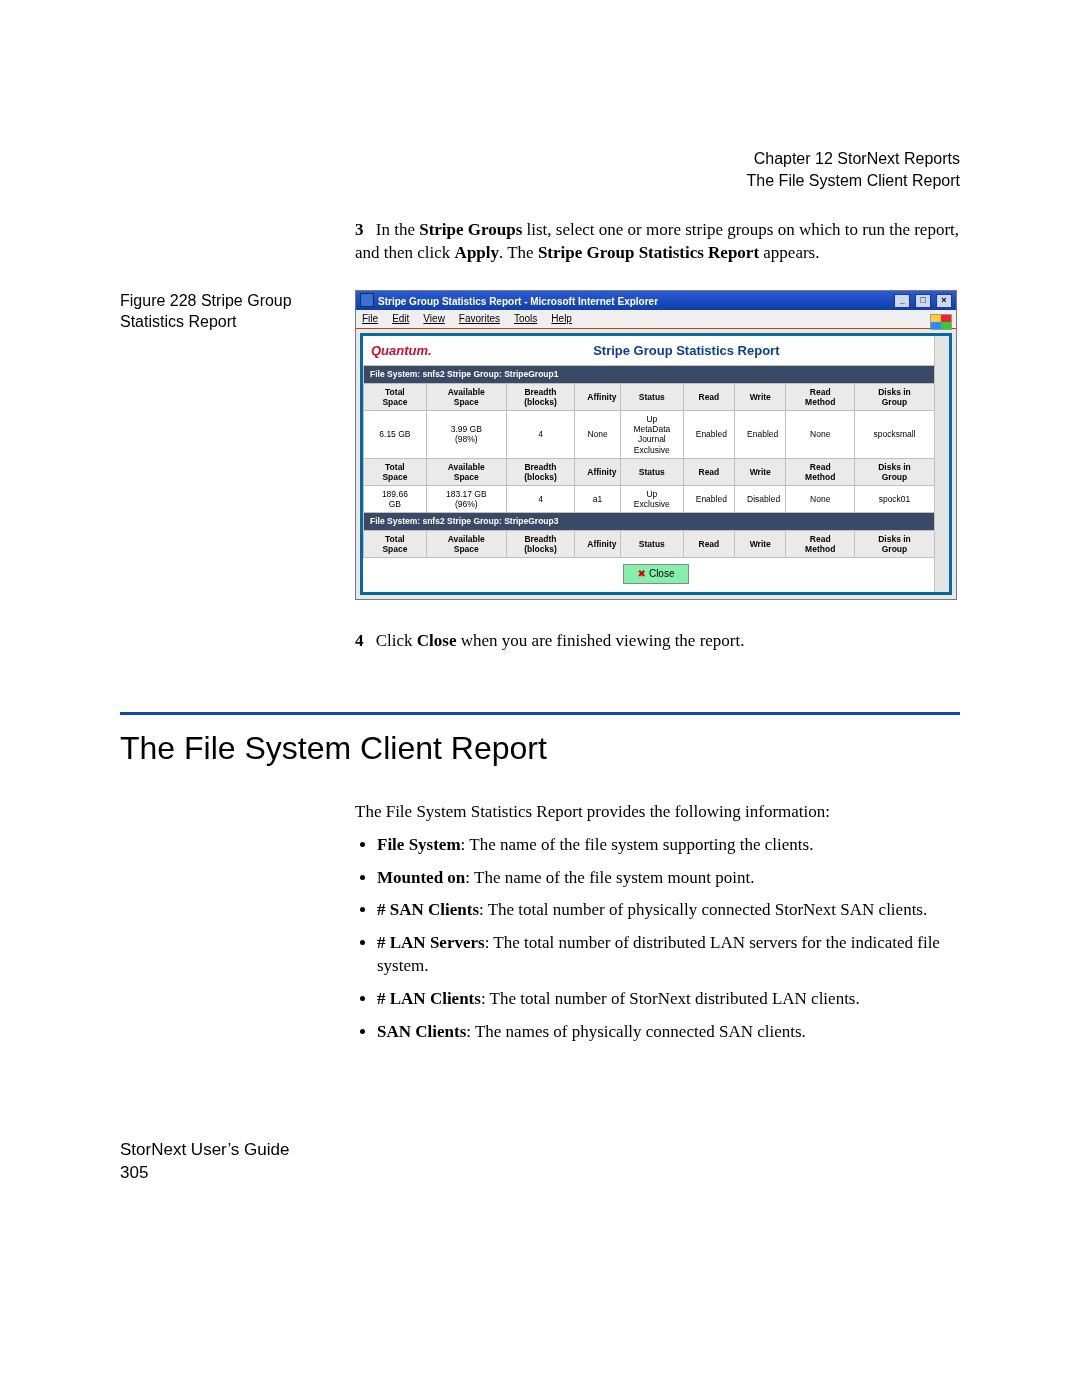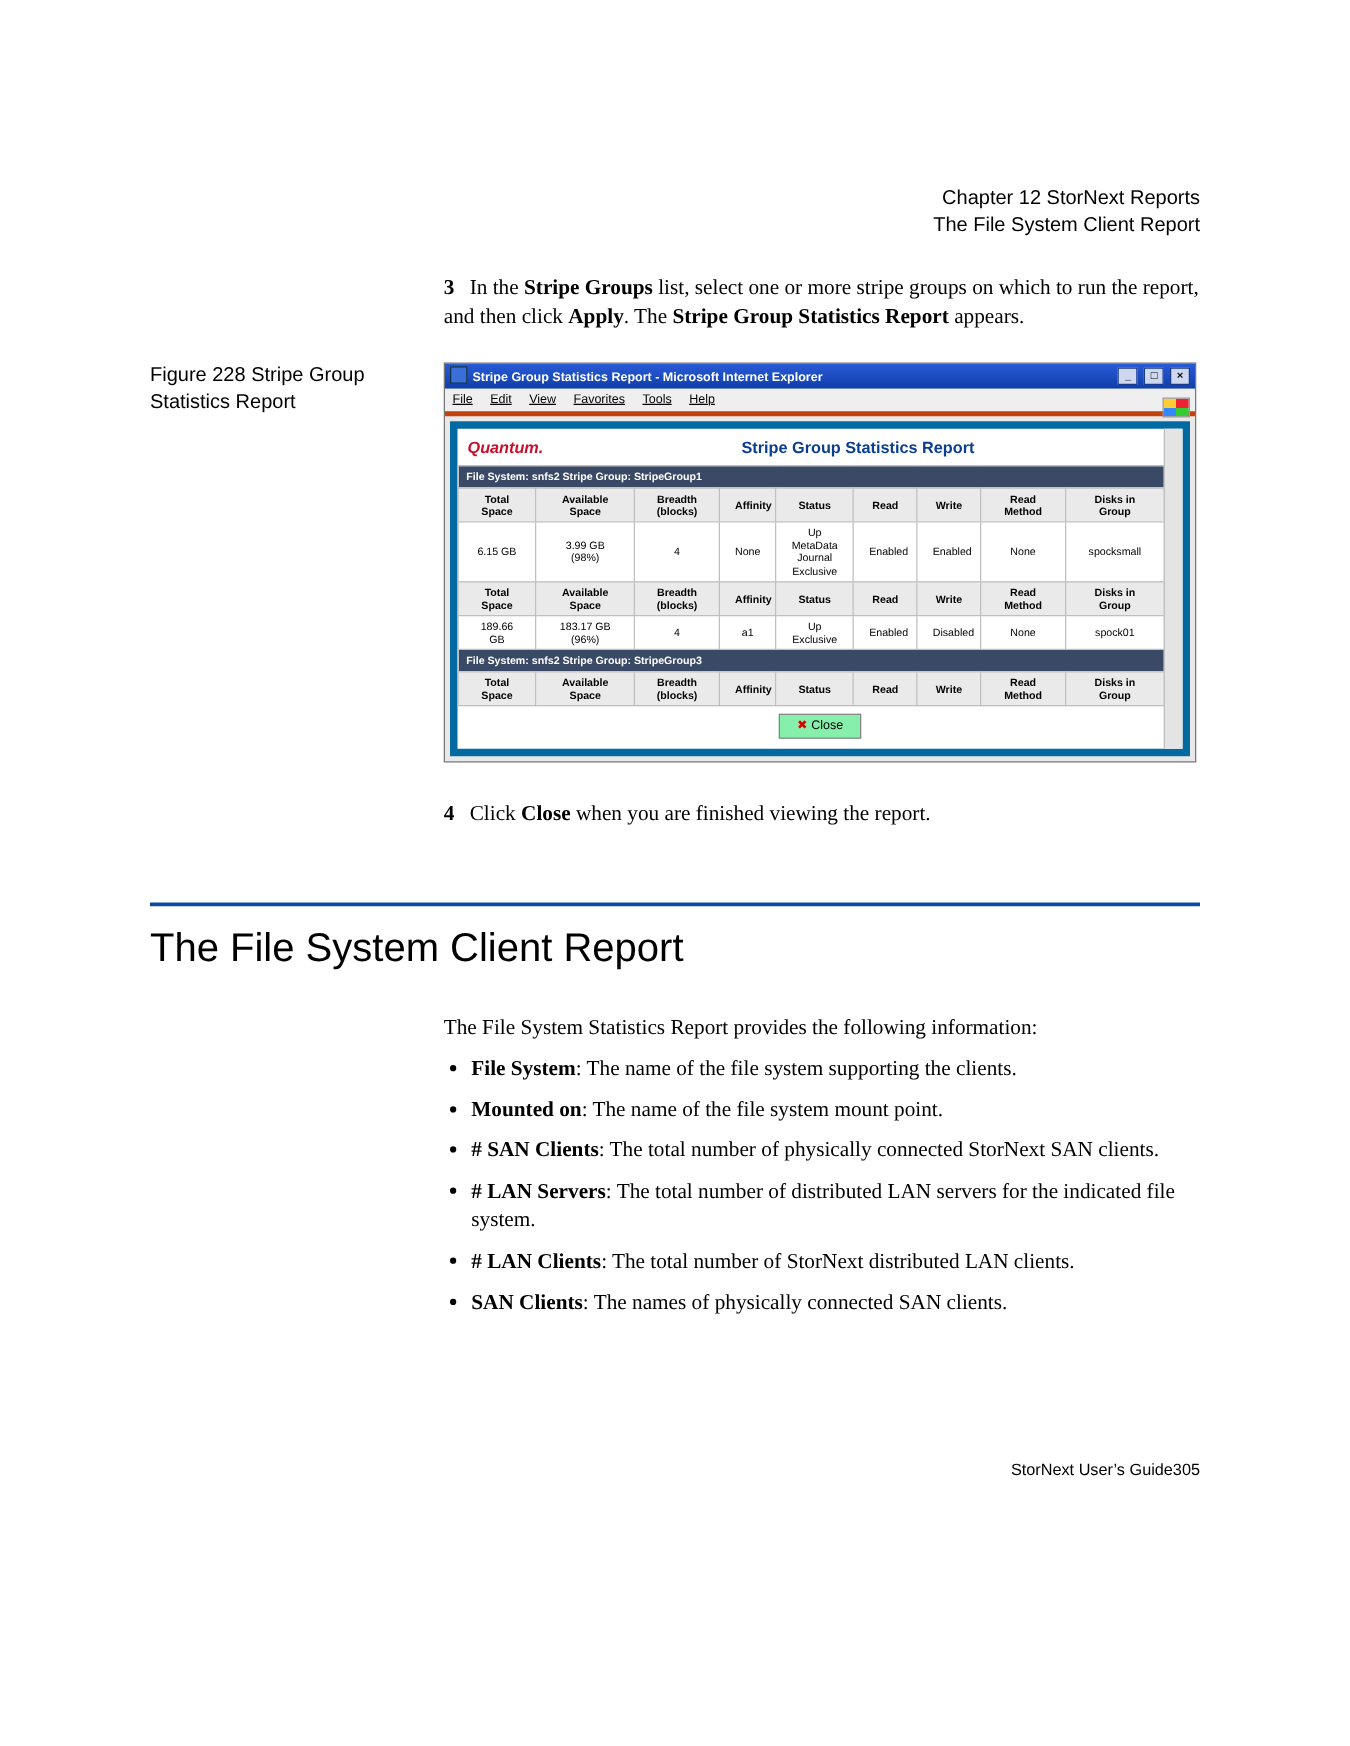--- a/index.html
+++ b/index.html
@@ -76,36 +76,36 @@
     font-size: 9px;
     text-align: center;
     line-height: 11px;
     color: #000;
   }
   .ie-menu {
     background: #efefef;
     padding: 2px 6px;
     display: flex;
     gap: 14px;
-    border-bottom: 4px solid #c2410c;
+    border-bottom: 1px solid #c2410c;
   }
   .ie-menu span { text-decoration: underline; text-decoration-thickness: 1px; text-underline-offset: 1px; }
   .ie-flag {
     float: right;
     width: 20px;
     height: 14px;
     margin-top: -15px;
     margin-right: 4px;
     background: conic-gradient(#e23 0 25%, #3c3 0 50%, #38f 0 75%, #fc3 0 100%);
     border: 1px solid #999;
   }
   .ie-scrollpane {
     background: #fff;
     margin: 4px;
-    border: 6px solid #0369a1;
+    border: 3px solid #0369a1;
     position: relative;
   }
   .ie-scrollbar {
     position: absolute;
     right: 0; top: 0; bottom: 0;
     width: 14px;
     background: #e4e4e4;
     border-left: 1px solid #c0c0c0;
   }
   .report-hdr {
@@ -180,23 +180,24 @@
 
   ul.bullets { margin: 4px 0 0 0; padding-left: 22px; }
   ul.bullets li { margin: 6px 0 10px 0; }
 
   .footer {
     position: absolute;
     left: 120px;
     right: 120px;
     bottom: 90px;
     display: flex;
-    justify-content: flex-end;
+    justify-content: flex-start;
     font-family: Arial, Helvetica, sans-serif;
-    font-size: 13px;
+    font-size: 17px;
+    flex-direction: column;
   }
   .ie-ico {
     display:inline-block; width:12px; height:12px; background:#3a6fd8; border:1px solid #134; margin-right:4px; vertical-align:-2px;
   }
 </style>
 </head>
 <body>
 
 <div class="page">
 

